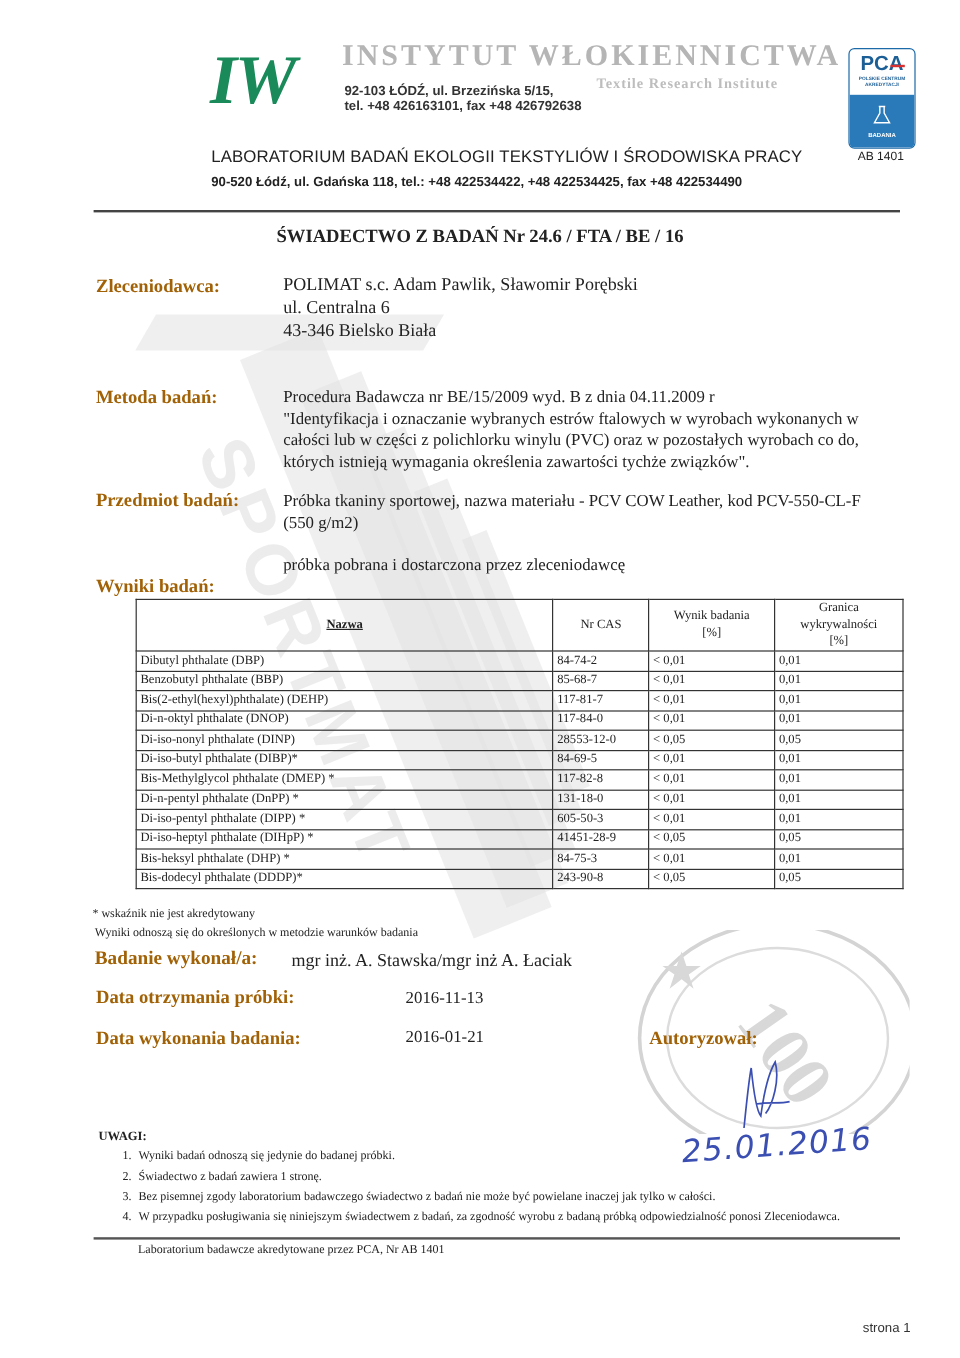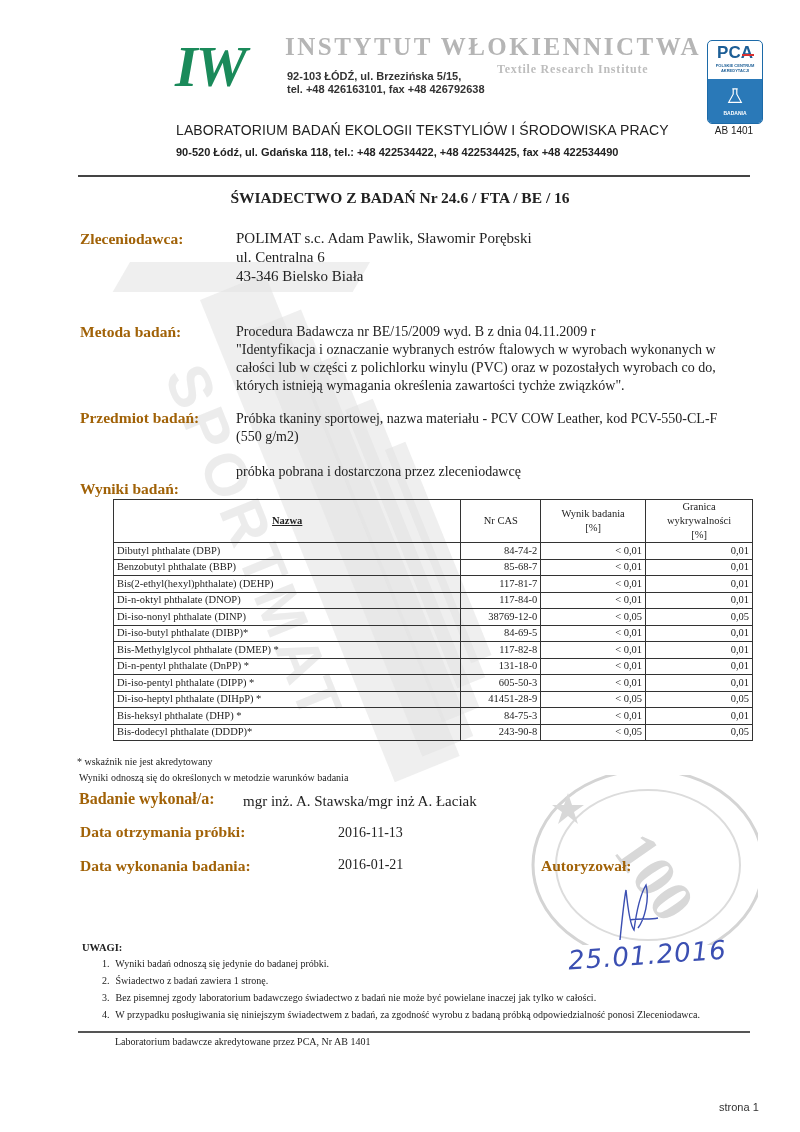--- a/index.html
+++ b/index.html
@@ -36,21 +36,21 @@
 
   .lbl { font-weight: bold; font-size: 15.5px; color: #a16207; }
   .val { font-size: 15px; color: #222; line-height: 19px; }
   .val-sm { font-size: 14px; color: #222; line-height: 18px; }
 
   
   .results { position: absolute; left: 113px; top: 499px; width: 640px; border-collapse: collapse; font-size: 10.5px; color: #222; }
   .results th, .results td { border: 1px solid #333; padding: 0 3px; height: 15.5px; line-height: 14px; font-weight: normal; }
   .results thead th { height: 30px; text-align: center; }
   .results thead th.name { font-weight: bold; text-decoration: underline; }
-  .results td.c { text-align: right; }
+  .results td.c { text-align: left; }
   .results col.c1 { width: 348px; } .results col.c2 { width: 80px; }
   .results col.c3 { width: 105px; } .results col.c4 { width: 107px; }
 
   .note { font-size: 10px; color: #222; }
   .uwagi-h { left: 82px; top: 942px; font-size: 10.5px; font-weight: bold; color: #222; }
   .uwagi ol { margin: 0; padding-left: 0; list-style: none; }
   .uwagi li { font-size: 10px; line-height: 17px; color: #222; }
   .uwagi .n { display: inline-block; width: 11px; }
 
   .hr-bot { left: 78px; top: 1031px; width: 672px; height: 2px; background: #555; }
@@ -168,21 +168,21 @@
         <td class="c">0,01</td>
       </tr>
     <tr>
         <td>Di-n-oktyl phthalate (DNOP)</td>
         <td class="c">117-84-0</td>
         <td class="c">&lt; 0,01</td>
         <td class="c">0,01</td>
       </tr>
     <tr>
         <td>Di-iso-nonyl phthalate (DINP)</td>
-        <td class="c">38769-12-0</td>
+        <td class="c">28553-12-0</td>
         <td class="c">&lt; 0,05</td>
         <td class="c">0,05</td>
       </tr>
     <tr>
         <td>Di-iso-butyl phthalate (DIBP)*</td>
         <td class="c">84-69-5</td>
         <td class="c">&lt; 0,01</td>
         <td class="c">0,01</td>
       </tr>
     <tr>

